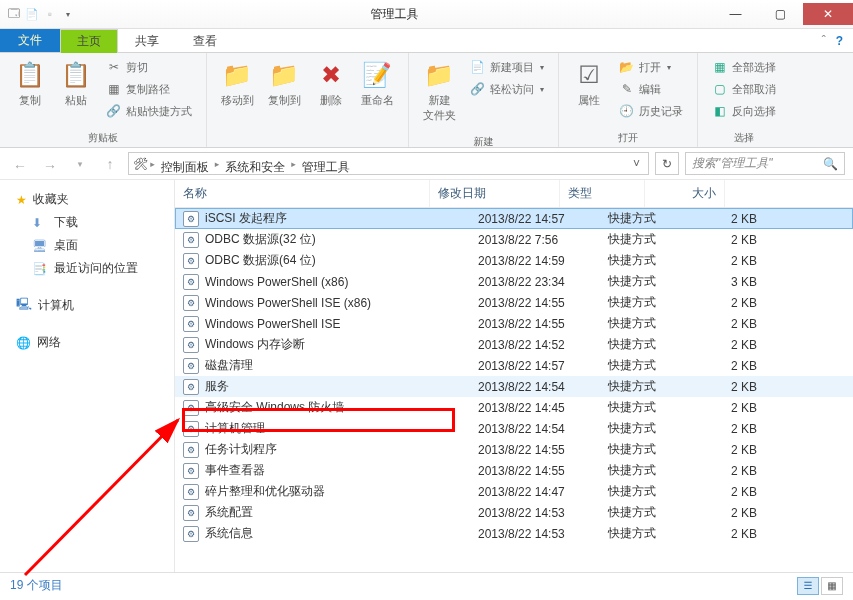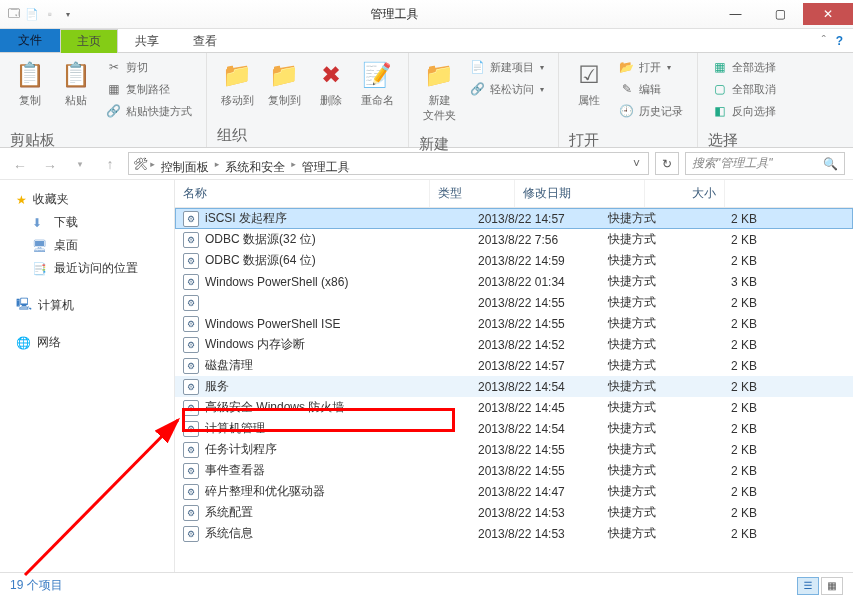--- a/index.html
+++ b/index.html
@@ -9,30 +9,30 @@
 .titlebar { height: 29px; background: linear-gradient(#fff, #f8f8f8); border-bottom: 1px solid #e0e0e0; display: flex; align-items: center; }
 .titlebar-icons { display: flex; gap: 2px; padding-left: 6px; }
 .titlebar-icons .ico { width: 16px; height: 16px; display: flex; align-items: center; justify-content: center; font-size: 11px; }
 .title-text { flex: 1; text-align: center; font-size: 12px; color: #222; }
 .win-controls { display: flex; }
 .win-btn { width: 45px; height: 22px; display: flex; align-items: center; justify-content: center; font-size: 12px; color: #333; }
 .win-btn.close { background: #c75050; color: #fff; width: 50px; }
 
 
 .tabs { height: 24px; background: #fff; display: flex; align-items: stretch; border-bottom: 1px solid #d4d4d4; position: relative; }
-.tab-file { background: #1979ca; color: #0f172a; padding: 0 18px; display: flex; align-items: center; font-size: 12px; }
+.tab-file { background: #1979ca; color: #fef9c3; padding: 0 18px; display: flex; align-items: center; font-size: 12px; }
 .tab { padding: 0 16px; display: flex; align-items: center; color: #444; border: 1px solid transparent; border-bottom: none; }
 .tab.active { border-color: #d4d4d4; background: #84cc16; margin-bottom: -1px; }
 .ribbon-toggle { margin-left: auto; display: flex; align-items: center; gap: 10px; padding-right: 10px; color: #555; }
 
 
 .ribbon { height: 95px; background: #f5f6f7; border-bottom: 1px solid #d4d4d4; display: flex; }
 .ribbon-group { border-right: 1px solid #e2e2e2; padding: 4px 10px 2px; display: flex; flex-direction: column; }
 .ribbon-group-body { flex: 1; display: flex; align-items: flex-start; gap: 6px; }
-.ribbon-group-label { font-size: 15px; color: #666; padding-top: 2px; margin-top: 8px; }
+.ribbon-group-label { text-align: center; font-size: 10px; color: #666; padding-top: 2px; margin-top: 8px; }
 .rbtn-lg { display: flex; flex-direction: column; align-items: center; gap: 2px; padding: 2px 4px; color: #6b6b6b; font-size: 11px; min-width: 40px; }
 .rbtn-lg .ico { width: 32px; height: 32px; display: flex; align-items: center; justify-content: center; font-size: 24px; }
 .rbtn-sm { display: flex; align-items: center; gap: 4px; padding: 2px 4px; color: #6b6b6b; font-size: 11px; white-space: nowrap; }
 .rbtn-sm .ico { width: 16px; height: 16px; display: flex; align-items: center; justify-content: center; font-size: 12px; }
 .vstack { display: flex; flex-direction: column; gap: 2px; }
 
 
 .addr-row { height: 32px; display: flex; align-items: center; gap: 6px; padding: 0 8px; border-bottom: 1px solid #e8e8e8; }
 .nav-arrow { width: 24px; height: 24px; border-radius: 2px; display: flex; align-items: center; justify-content: center; color: #aaa; font-size: 14px; }
 .addr-bar { flex: 1; height: 23px; border: 1px solid #ccc; display: flex; align-items: center; padding: 0 4px; gap: 2px; font-size: 12px; color: #333; }
@@ -151,21 +151,20 @@
         </div>
       <div class="rbtn-lg">
           <span class="ico" style="color:#c33">✖</span>
           <span>删除</span>
         </div>
       <div class="rbtn-lg">
           <span class="ico">📝</span>
           <span>重命名</span>
         </div>
     </div>
-    <div class="ribbon-group-label">组织</div>
   </div>
 
   <div class="ribbon-group">
     <div class="ribbon-group-body">
       <div class="rbtn-lg">
           <span class="ico">📁</span>
           <span style="white-space:pre-line;text-align:center">新建
 文件夹</span>
         </div>
       <div class="vstack">
@@ -282,22 +281,22 @@
       <div class="side-head">
           <span class="pc">🌐</span>
           <span>网络</span>
         </div>
     </div>
   </div>
 
   <div class="list">
     <div class="list-head">
       <div class="col col-name">名称</div>
+      <div class="col col-date">修改日期</div>
       <div class="col col-type">类型</div>
-      <div class="col col-date">修改日期</div>
       <div class="col col-size">大小</div>
     </div>
     <div id="file-rows">
         <div class="row selected">
           <div class="c c-name">
             <span class="file-ico">⚙</span>
             <span>iSCSI 发起程序</span>
           </div>
           <div class="c c-date">2013/8/22 14:57</div>
           <div class="c c-type">快捷方式</div>
@@ -319,27 +318,28 @@
           </div>
           <div class="c c-date">2013/8/22 14:59</div>
           <div class="c c-type">快捷方式</div>
           <div class="c c-size">2 KB</div>
         </div>
         <div class="row">
           <div class="c c-name">
             <span class="file-ico">⚙</span>
             <span>Windows PowerShell (x86)</span>
           </div>
-          <div class="c c-date">2013/8/22 01:34</div>
+          <div class="c c-date">2013/8/22 23:34</div>
           <div class="c c-type">快捷方式</div>
           <div class="c c-size">3 KB</div>
         </div>
         <div class="row">
           <div class="c c-name">
             <span class="file-ico">⚙</span>
+            <span>Windows PowerShell ISE (x86)</span>
           </div>
           <div class="c c-date">2013/8/22 14:55</div>
           <div class="c c-type">快捷方式</div>
           <div class="c c-size">2 KB</div>
         </div>
         <div class="row">
           <div class="c c-name">
             <span class="file-ico">⚙</span>
             <span>Windows PowerShell ISE</span>
           </div>

